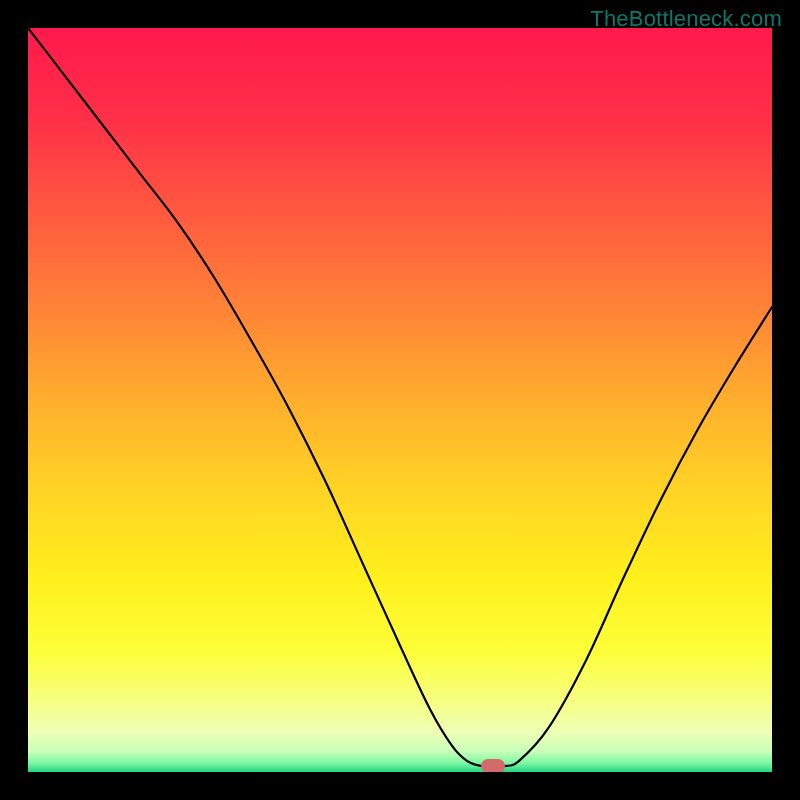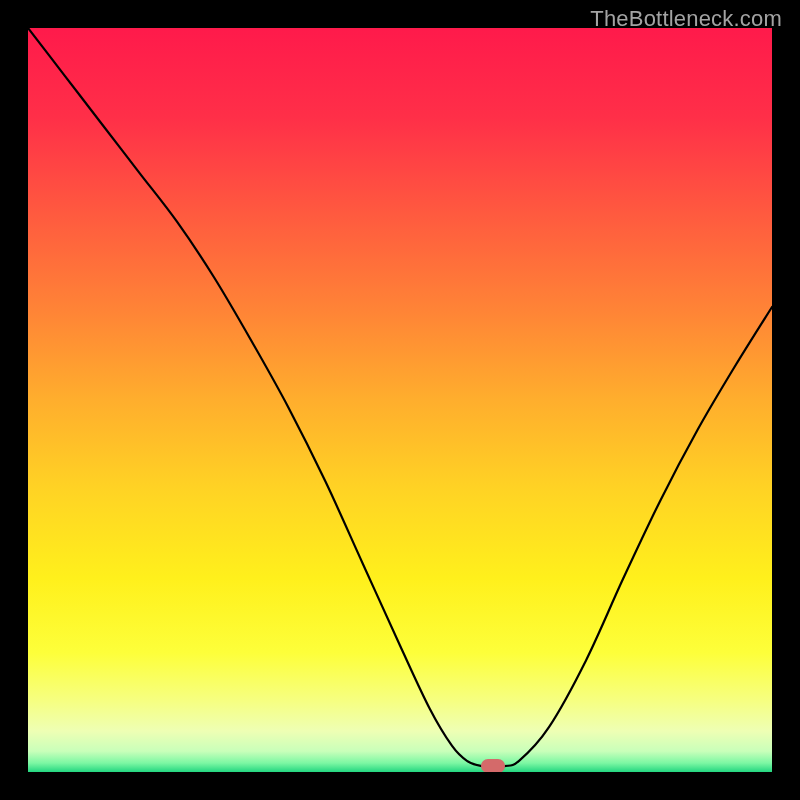--- a/index.html
+++ b/index.html
@@ -44,21 +44,21 @@
     position: absolute;
     border-radius: 8px;
     transform: translate(-50%, -50%);
   }
   .watermark {
     position: absolute;
     top: 6px;
     right: 18px;
     font-family: Arial, Helvetica, sans-serif;
     font-size: 22px;
-    color: #a3a3a3;
+    color: #0f766e;
     letter-spacing: 0.2px;
   }
 </style>
 </head>
 <body>
 
 <div class="frame">
 
   <div class="plot-area">
 

